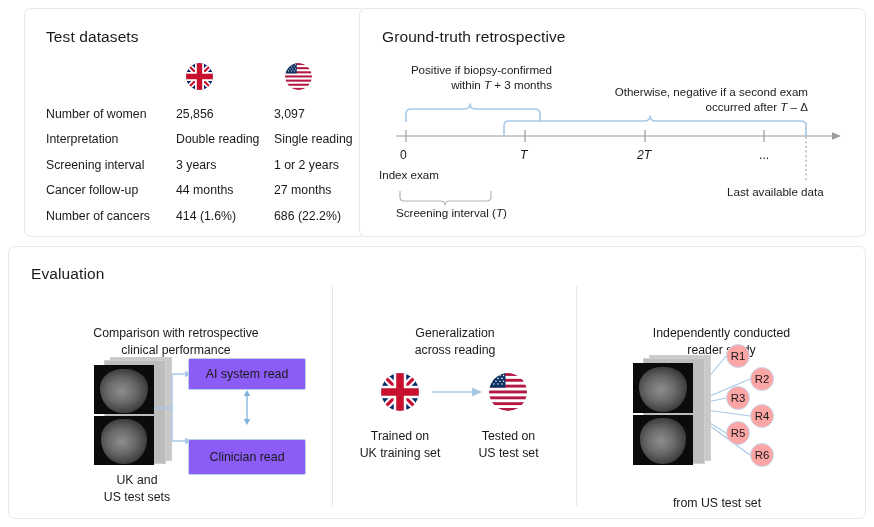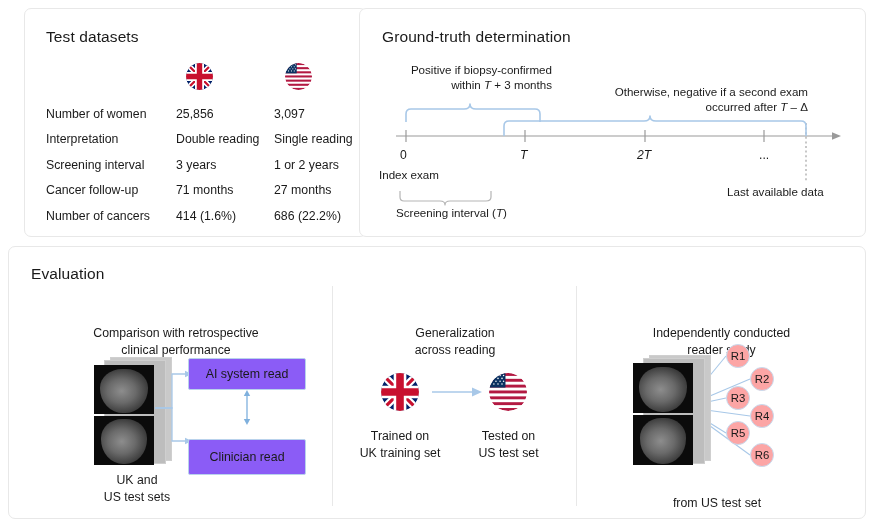--- a/index.html
+++ b/index.html
@@ -206,33 +206,33 @@
       <div class="tbl-uk">Double reading</div>
       <div class="tbl-us">Single reading</div>
     </div>
     <div class="tbl-row">
       <div class="tbl-label">Screening interval</div>
       <div class="tbl-uk">3 years</div>
       <div class="tbl-us">1 or 2 years</div>
     </div>
     <div class="tbl-row">
       <div class="tbl-label">Cancer follow-up</div>
-      <div class="tbl-uk">71 months</div>
+      <div class="tbl-uk">44 months</div>
       <div class="tbl-us">27 months</div>
     </div>
     <div class="tbl-row">
       <div class="tbl-label">Number of cancers</div>
       <div class="tbl-uk">414 (1.6%)</div>
       <div class="tbl-us">686 (22.2%)</div>
     </div>
   </div>
 </div>
 
 <div class="panel" id="panel-gt">
-  <div class="panel-title">Ground-truth determination</div>
+  <div class="panel-title">Ground-truth retrospective</div>
 
   <svg id="gt-canvas" viewBox="0 0 507 229">
 
     <line x1="36" y1="127" x2="472" y2="127" stroke="#9a9a9a" stroke-width="1.2"></line>
     <polygon points="472,123.2 481,127 472,130.8" fill="#9a9a9a"></polygon>
 
     <line x1="46" y1="121" x2="46" y2="133" stroke="#9a9a9a" stroke-width="1.2"></line>
     <line x1="165" y1="121" x2="165" y2="133" stroke="#9a9a9a" stroke-width="1.2"></line>
     <line x1="285" y1="121" x2="285" y2="133" stroke="#9a9a9a" stroke-width="1.2"></line>
     <line x1="404" y1="121" x2="404" y2="133" stroke="#9a9a9a" stroke-width="1.2"></line>

